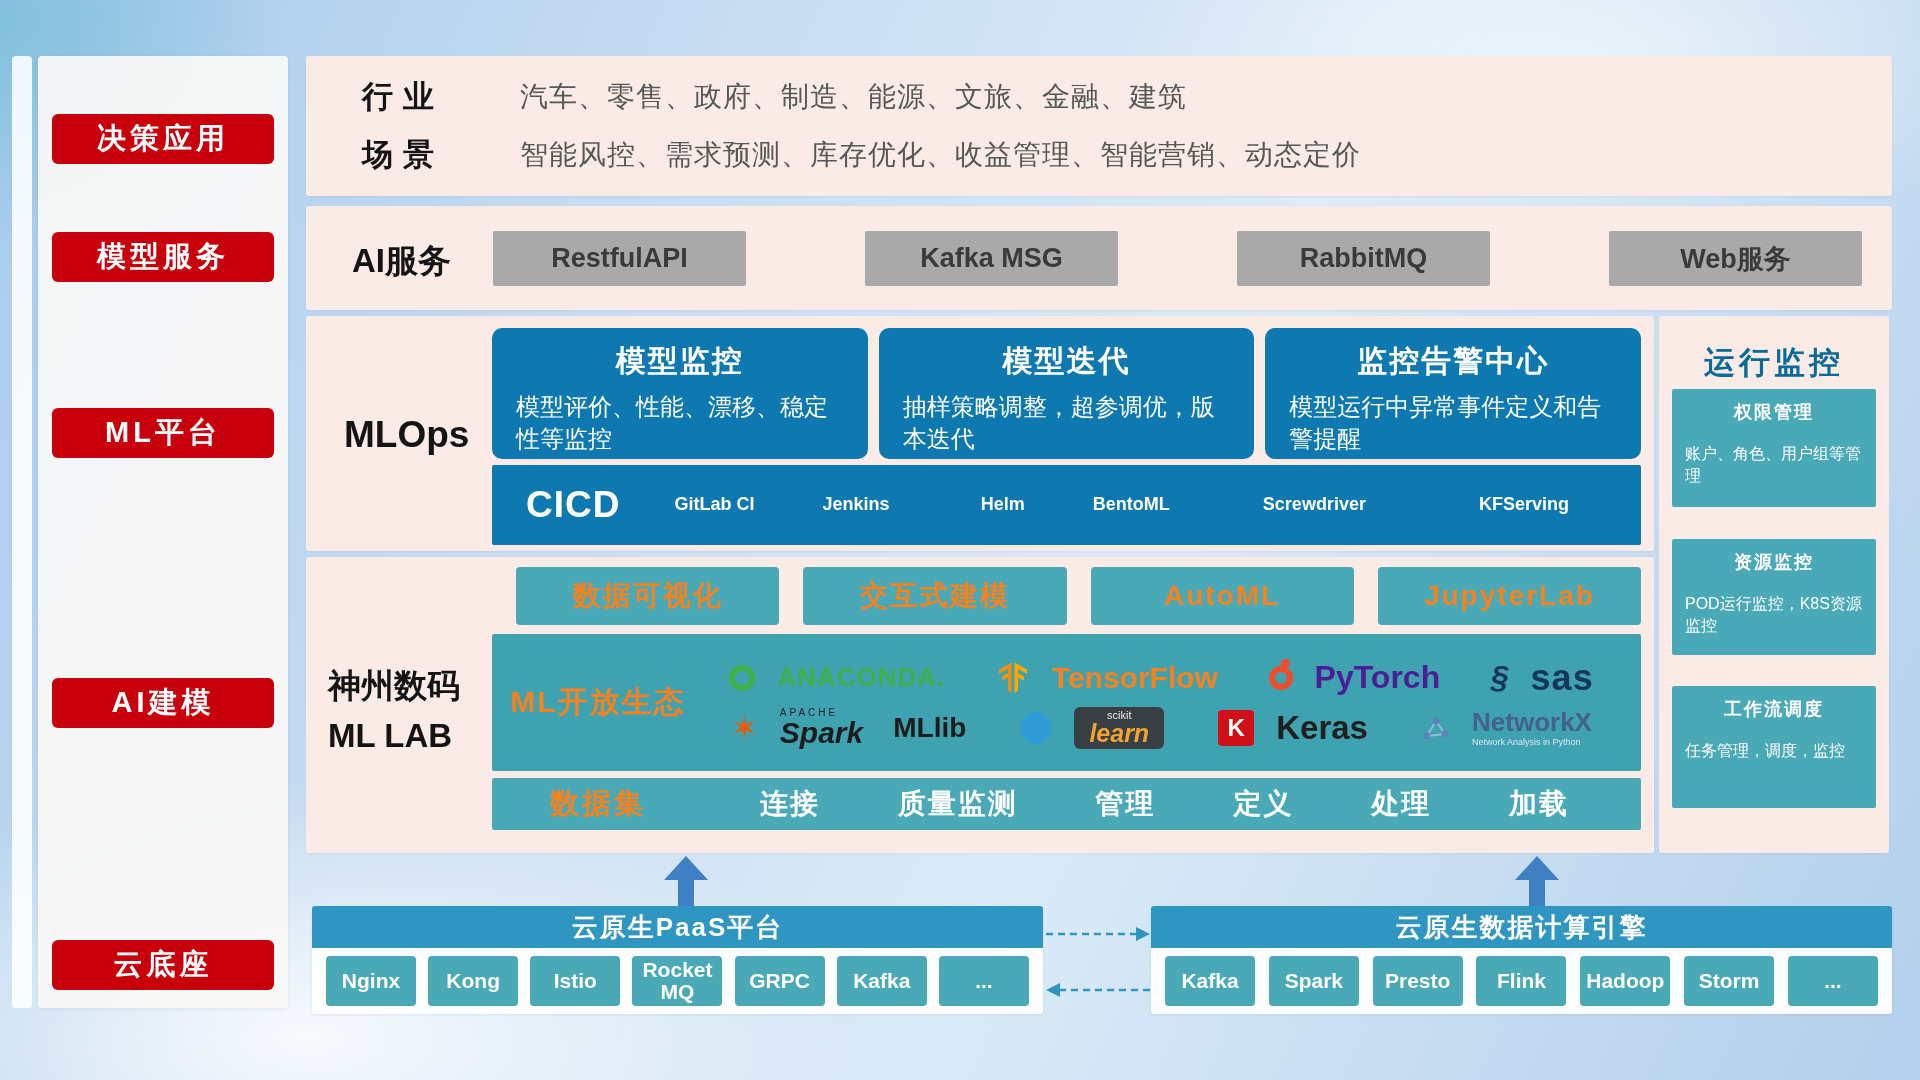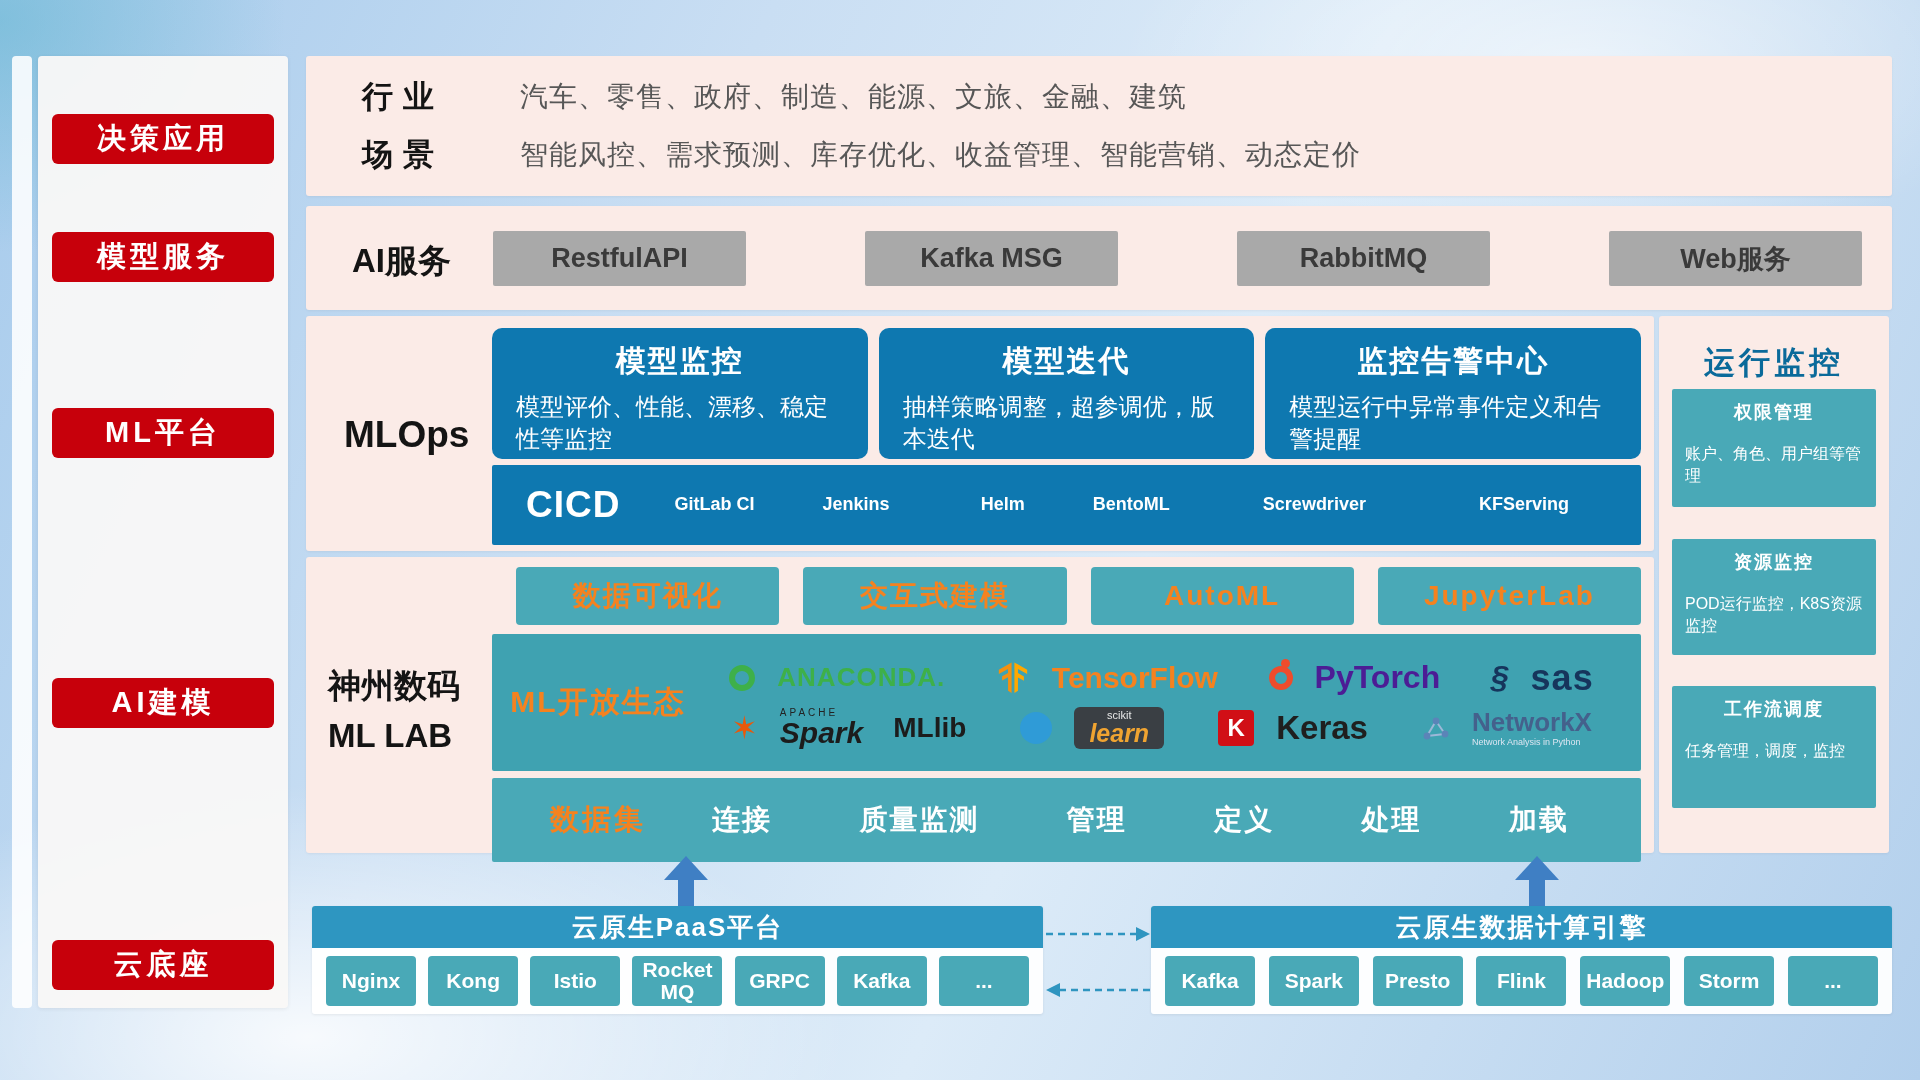--- a/index.html
+++ b/index.html
@@ -70,22 +70,22 @@
   .mllib-text{font-size:28px;font-weight:bold;color:#1c1c1c;margin-left:8px;}
   .sk-circle{width:32px;height:32px;border-radius:50%;background:#2f9bd7;}
   .sk-badge{background:#3a3f44;border-radius:6px;padding:3px 15px;display:flex;flex-direction:column;line-height:1;align-items:center;}
   .sk-top{font-size:11px;color:#e8e8e8;}
   .sk-main{font-size:25px;font-weight:bold;font-style:italic;color:#f0a431;}
   .keras-sq{width:36px;height:36px;background:#d10f16;border-radius:4px;color:#fff;font-size:24px;font-weight:bold;
     display:flex;align-items:center;justify-content:center;}
   .keras-text{font-size:33px;font-weight:bold;color:#1f1f1f;}
   .nx-text{font-size:26px;font-weight:bold;color:#44618c;line-height:1;}
   .nx-sub{font-size:9px;color:#dce6f2;margin-top:3px;}
-  .dataset-bar{position:absolute;left:186px;top:221px;width:1149px;height:84px;background:#49a9b7;border-radius:2px;
-    display:flex;align-items:center;color:#fff;}
+  .dataset-bar{position:absolute;left:186px;top:221px;width:1149px;height:52px;background:#49a9b7;border-radius:2px;
+    display:flex;align-items:center;color:#fff;gap:48px;}
   .ds-label{width:212px;text-align:center;font-size:29px;font-weight:bold;color:#f5821f;letter-spacing:3px;}
   .ds-items{flex:1;display:flex;justify-content:space-between;padding:0 72px 0 8px;font-size:28px;font-weight:bold;letter-spacing:2px;}
 
   
   #monitor{left:1659px;top:316px;width:230px;height:537px;}
   .mon-title{position:absolute;top:26px;width:100%;text-align:center;font-size:31px;font-weight:bold;color:#0a6a9a;letter-spacing:4px;}
   .mon-card{position:absolute;left:13px;width:204px;background:#49a9b7;border-radius:2px;color:#fff;padding:11px 13px;}
   .mon-card .t{font-size:18px;font-weight:bold;text-align:center;letter-spacing:2px;}
   .mon-card .d{font-size:16px;margin-top:19px;line-height:1.35;}
 

